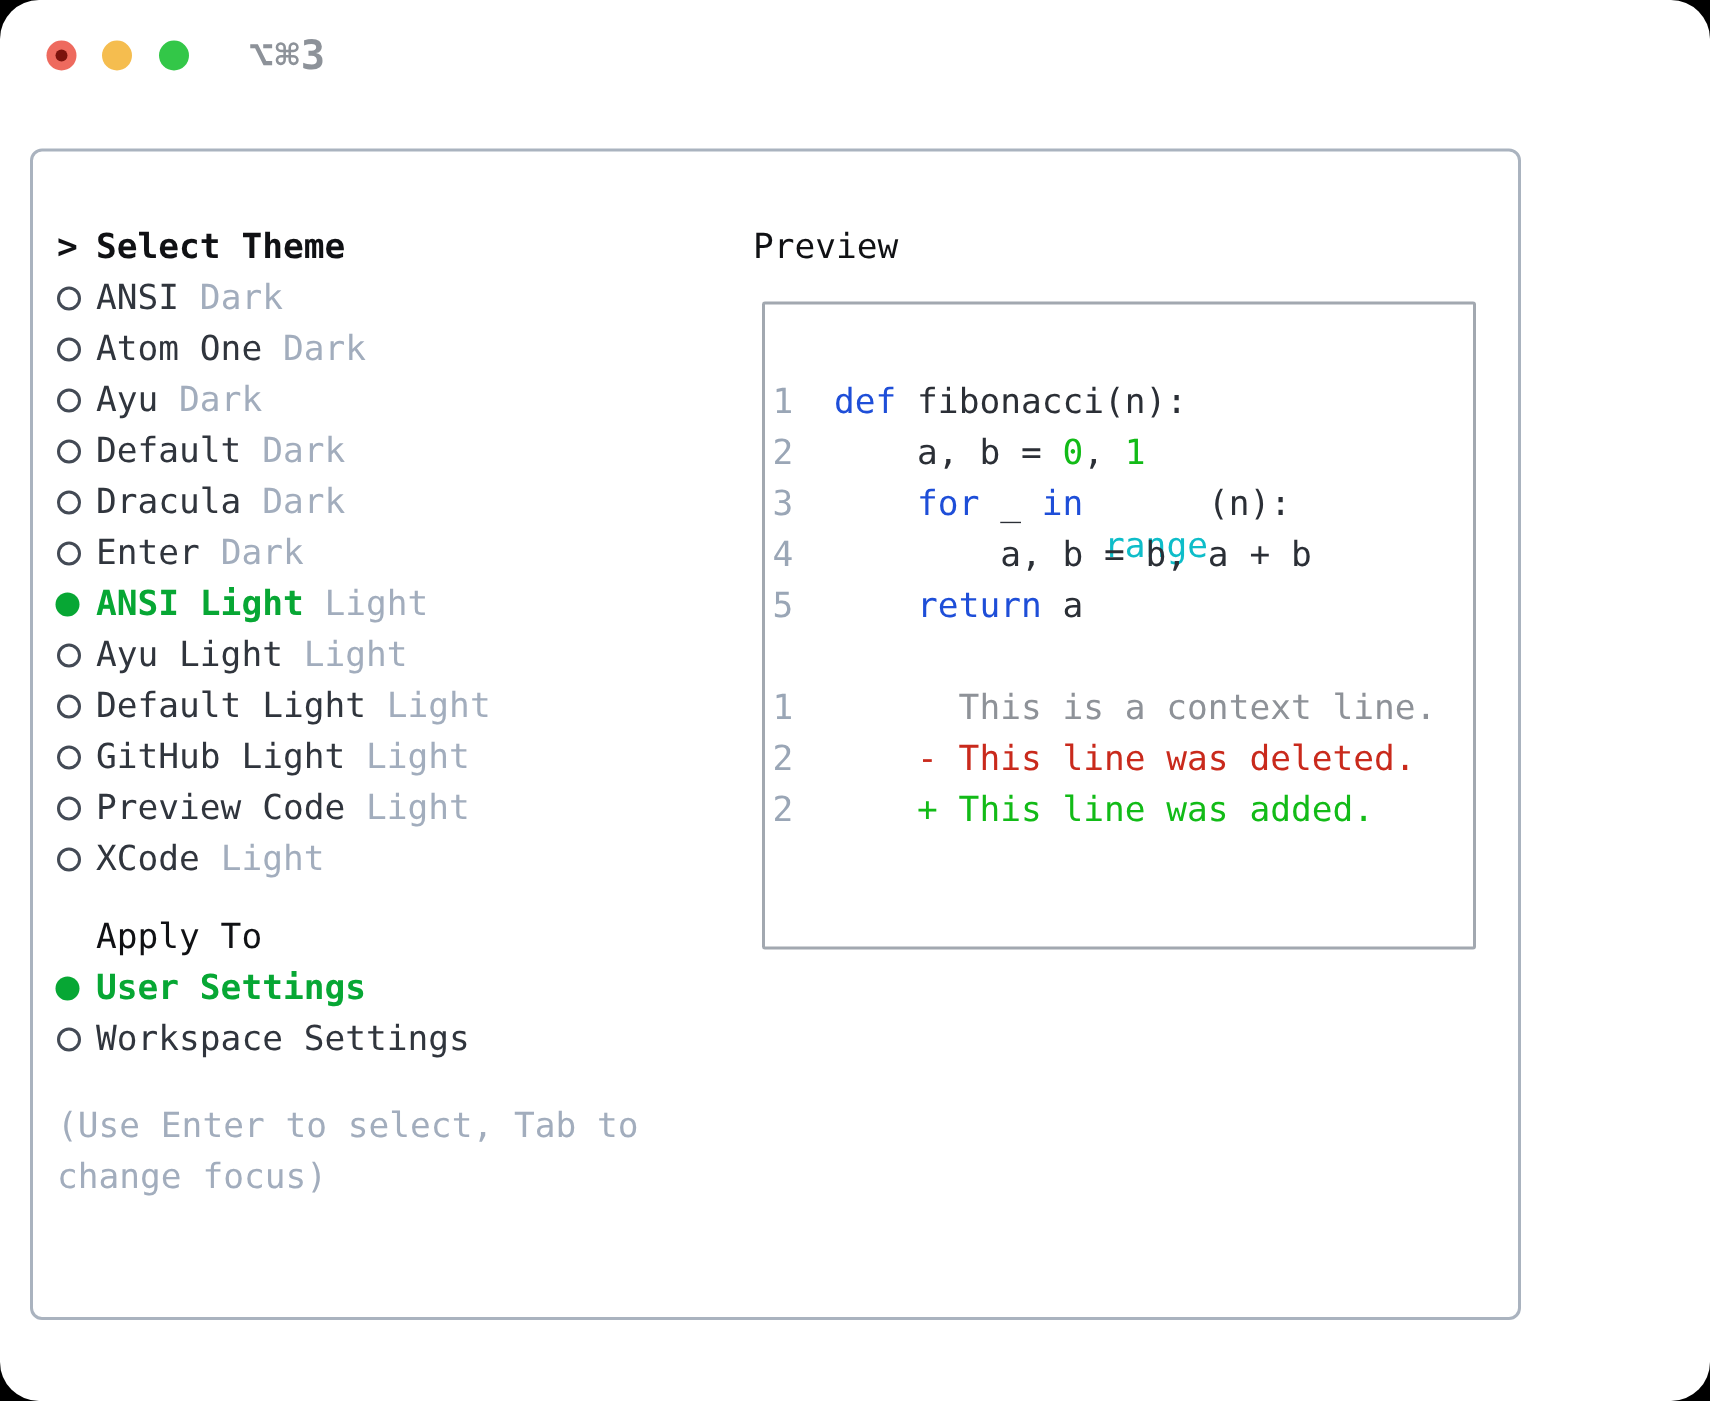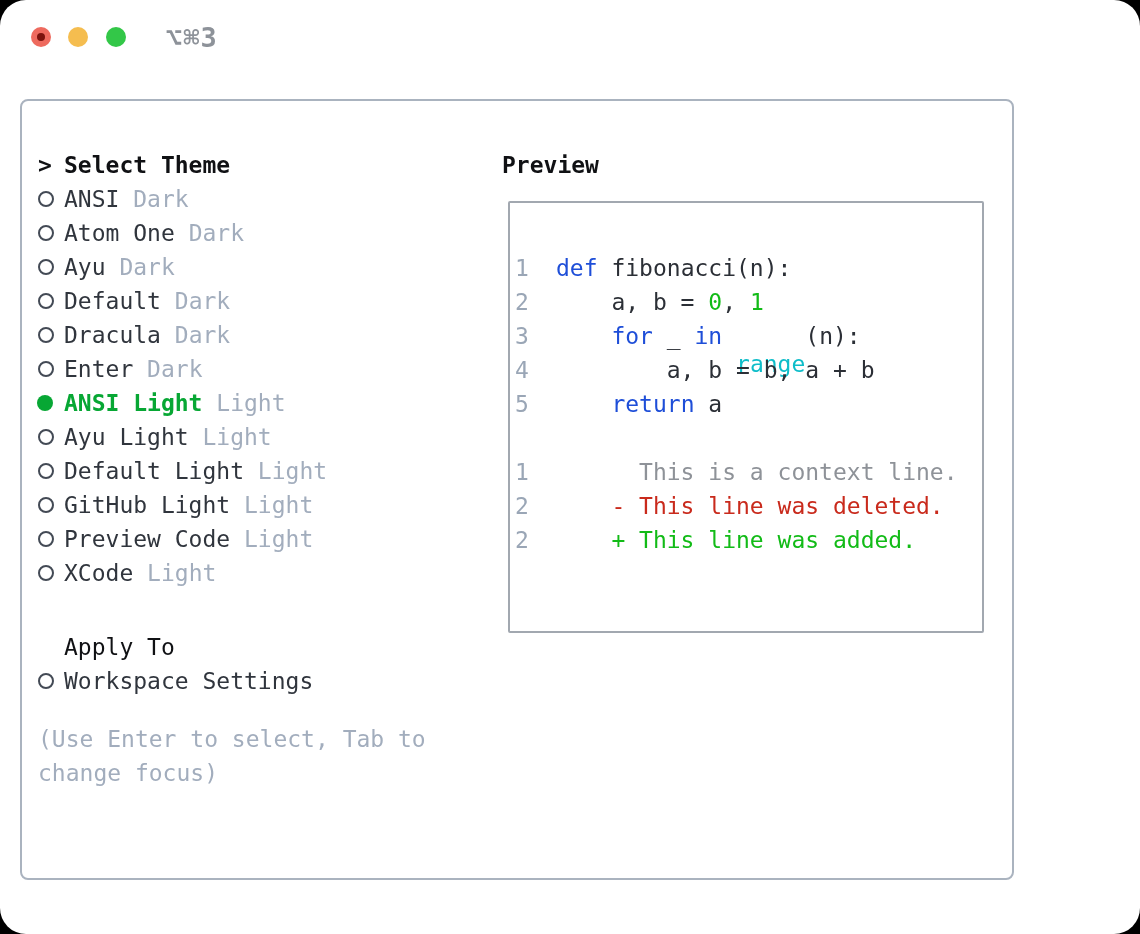--- a/index.html
+++ b/index.html
@@ -43,31 +43,31 @@
     box-sizing:content-box;
   }
   .radio-filled {
     width:16px; height:16px; border-radius:50%; background:var(--accent-green);
     margin-left:-1px;
   }
   .hdr { font-weight:700; color:#101114; }
   .item-label { color:var(--text); }
   .item-label.sel { color:var(--accent-green);font-weight:bold; }
   .variant { color:var(--dim-gray); }
-  .apply-section { margin-top:40px; }
+  .apply-section { margin-top:18px; }
   .apply-hdr-row .bullet-cell { visibility:hidden; }
   .apply-hdr { color:#101114; }
   .hint {
     margin-top:24px; width:432px; color:var(--dim-gray);
     white-space:normal; word-break:normal;
   }
   
   .preview-title {
     position:absolute; left:480px; top:47px; height:34px; line-height:34px;
-    font-weight:700; color:#101114;
+    font-weight:400; color:#101114;
   }
   .preview-box {
     position:absolute; left:486px; top:100px; width:476px; height:432px;
     box-sizing:border-box; border:2px solid var(--preview-border); border-radius:2px;
     padding:48px 0 0 5px; overflow:hidden;
   }
   .pline { display:flex; white-space:pre; height:34px; line-height:34px; }
   .lnum { width:41px; flex:none; color:var(--line-number-gray); }
   .tok-text     { color:var(--code-text); }
   .tok-keyword  { color:var(--keyword-blue); }
@@ -113,20 +113,21 @@
           <div class="row"><span class="bullet-cell"><span class="radio-outline"></span></span><span class="item-label">Preview Code</span><span class="variant"> Light</span></div>
           <div class="row"><span class="bullet-cell"><span class="radio-outline"></span></span><span class="item-label">XCode</span><span class="variant"> Light</span></div>
         </div>
 
       <div class="apply-section">
         <div class="row apply-hdr-row">
           <span class="bullet-cell"><span class="radio-outline"></span></span>
           <span class="apply-hdr">Apply To</span>
         </div>
         <div>
+            <div class="row"><span class="bullet-cell"><span class="radio-filled"></span></span><span class="item-label sel">User Settings</span></div>
             <div class="row"><span class="bullet-cell"><span class="radio-outline"></span></span><span class="item-label">Workspace Settings</span></div>
           </div>
       </div>
 
       <div class="hint">(Use Enter to select, Tab to change focus)</div>
     </div>
 
     <div class="preview-title">Preview</div>
 
     <div class="preview-box">

